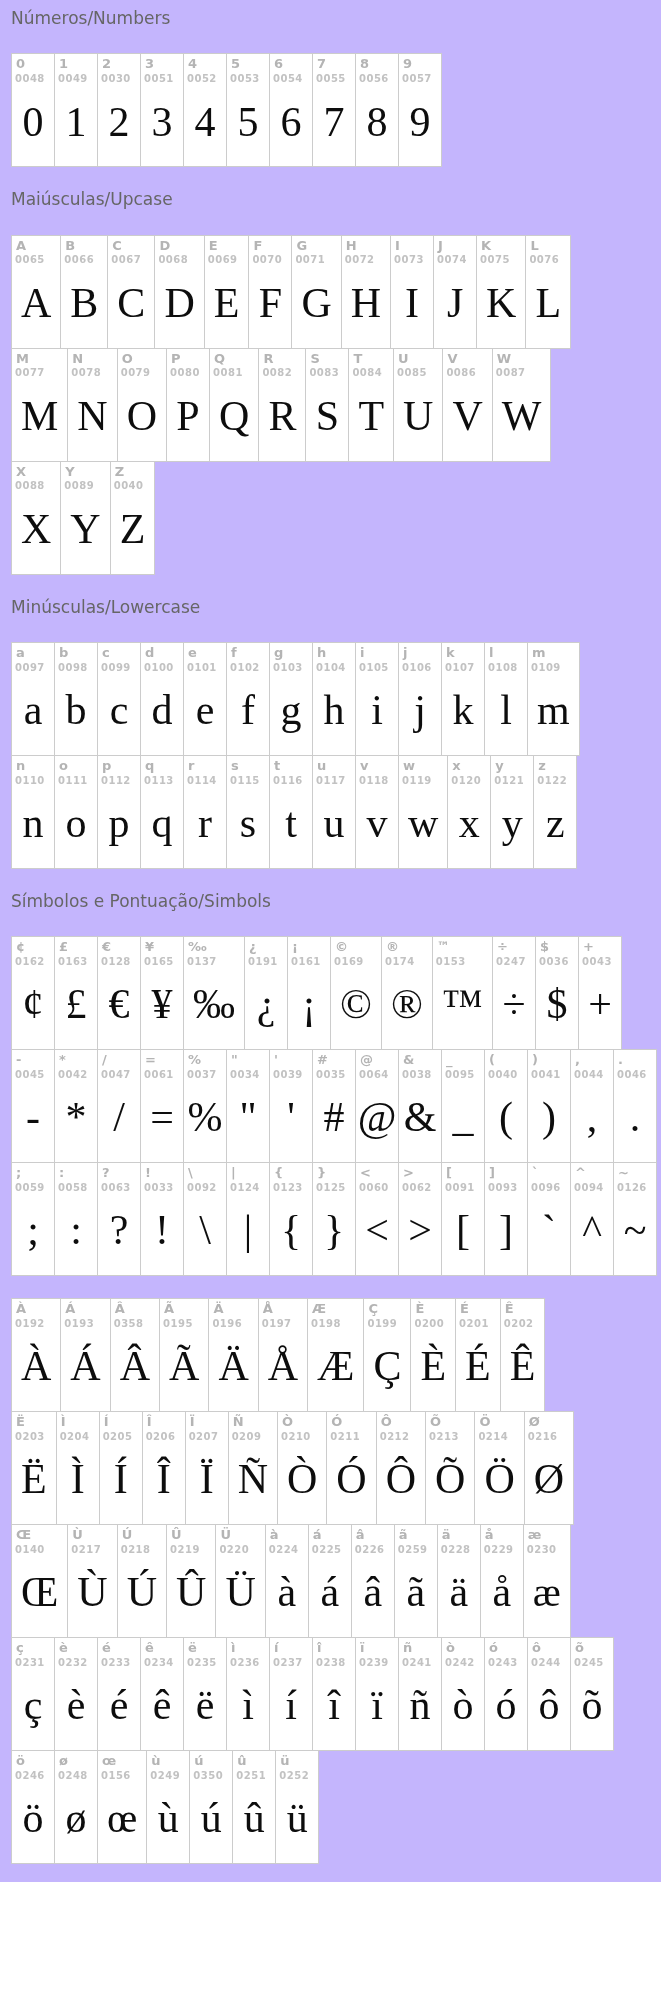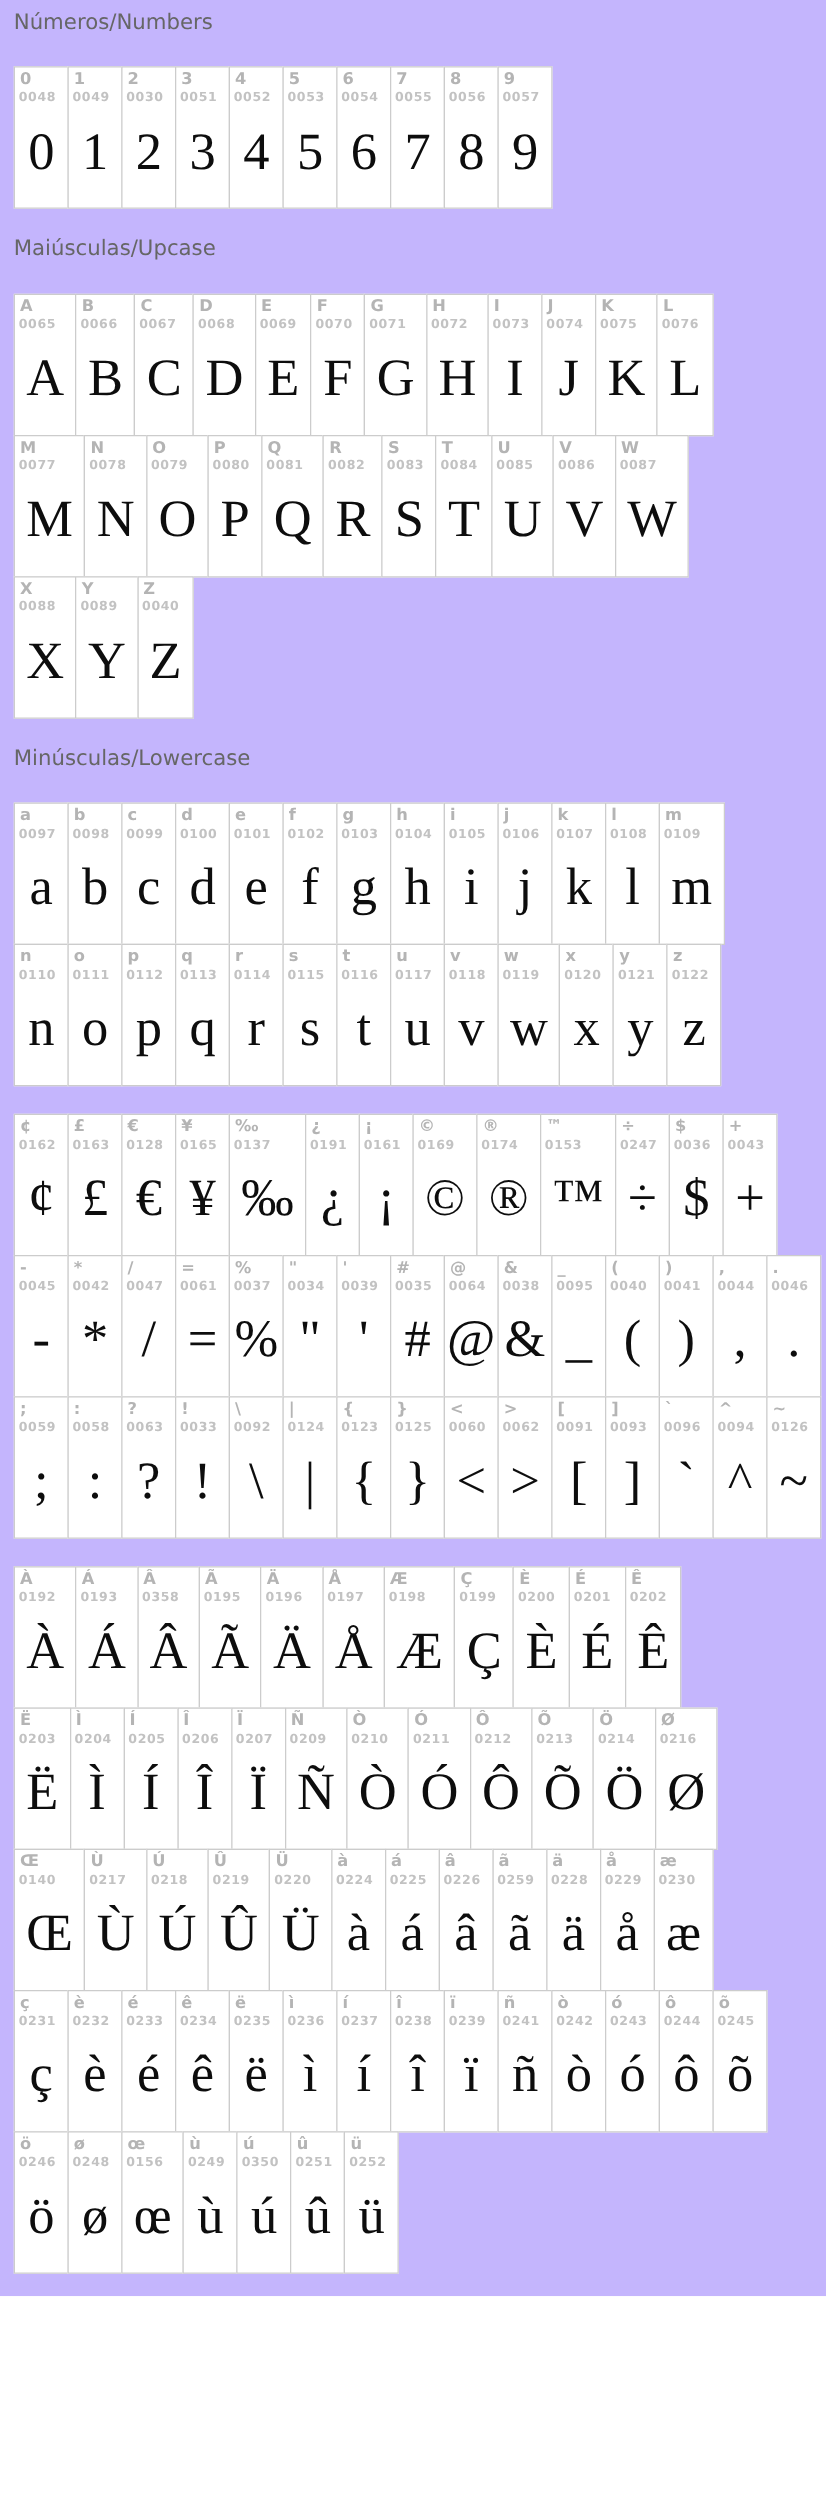--- a/index.html
+++ b/index.html
@@ -459,20 +459,21 @@
   <div class="cell">
     <span class="char-label">z</span>
     <span class="char-code">0122</span>
     <span class="glyph">z</span>
   </div>
 </div>
       </div>
   </section>
 
   <section class="glyph-section">
+    <h2 class="section-title">Símbolos e Pontuação/Simbols</h2>
     <div class="rows">
         <div class="row">
   <div class="cell">
     <span class="char-label">¢</span>
     <span class="char-code">0162</span>
     <span class="glyph">¢</span>
   </div>
 
   <div class="cell">
     <span class="char-label">£</span>

